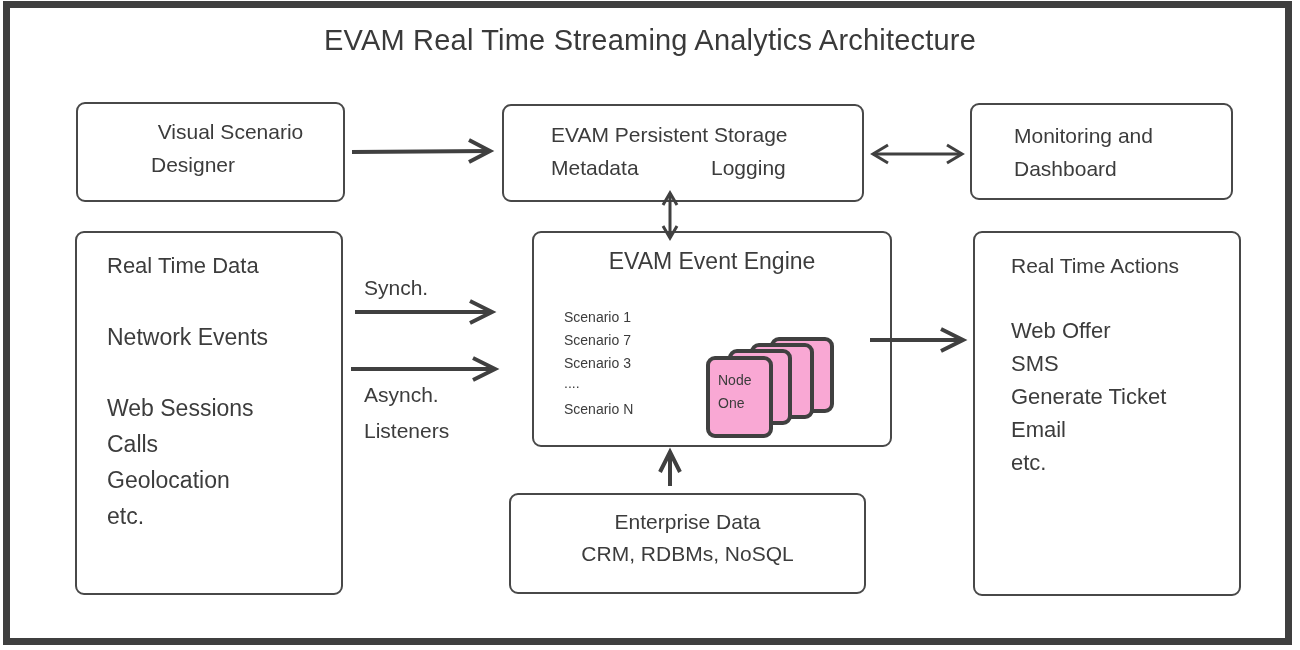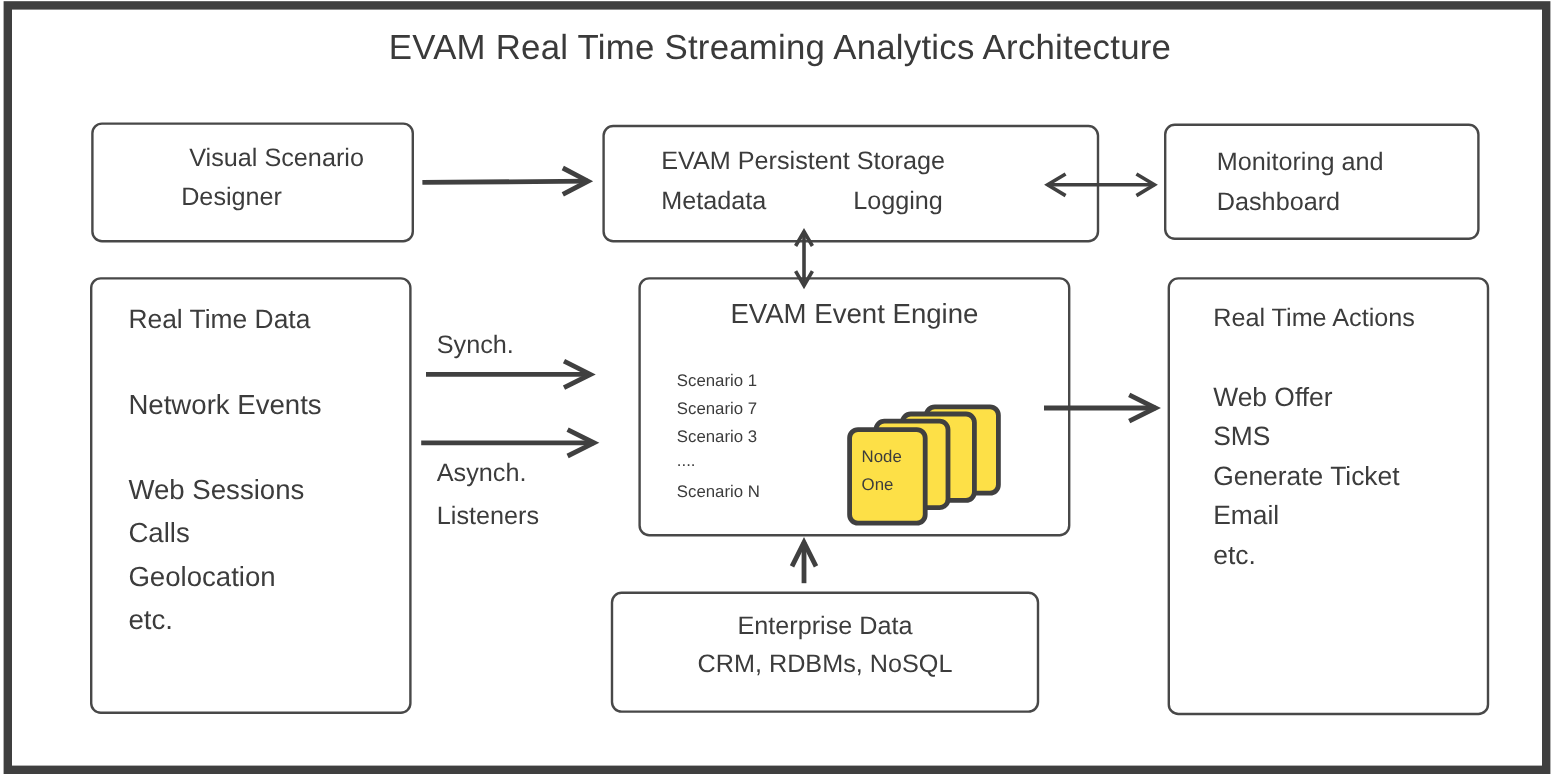--- a/index.html
+++ b/index.html
@@ -12,35 +12,35 @@
   .box { position: absolute; border: 2px solid #484848; border-radius: 9px;
          box-sizing: border-box; background: #ffffff; }
   .t { position: absolute; white-space: nowrap; color: #3c3c3c; }
   .c { text-align: center; }
   .f21 { font-size: 21px; }
   .f22 { font-size: 22px; }
   .f23 { font-size: 23px; }
   .f14 { font-size: 14px; }
   svg.arrows { position: absolute; left: 0; top: 0; width: 1300px; height: 650px; pointer-events: none; }
   .node { position: absolute; width: 64px; height: 76px; border: 4px solid #404040;
-          border-radius: 9px; background: #fde047; box-sizing: border-box; }
+          border-radius: 9px; background: #f9a8d4; box-sizing: border-box; }
 </style>
 </head>
 <body>
 
 <div class="frame"></div>
 
 <div class="title">EVAM Real Time Streaming Analytics Architecture</div>
 
 <div class="box" style="left:76px; top:102px; width:269px; height:100px;">
   <div class="t c f21" style="left:0; width:265px; top:16px;padding-left:20px;">Visual Scenario</div>
   <div class="t c f21" style="left:0; width:230px; top:49px;">Designer</div>
 </div>
 
-<div class="box" style="left:502px; top:104px; width:414px; height:98px;">
+<div class="box" style="left:502px; top:104px; width:362px; height:98px;">
   <div class="t f21" style="left:47px; top:17px;">EVAM Persistent Storage</div>
   <div class="t f21" style="left:47px; top:50px;">Metadata</div>
   <div class="t f21" style="left:207px; top:50px;">Logging</div>
 </div>
 
 <div class="box" style="left:970px; top:103px; width:263px; height:97px;">
   <div class="t f21" style="left:42px; top:19px;">Monitoring and</div>
   <div class="t f21" style="left:42px; top:52px;">Dashboard</div>
 </div>
 

